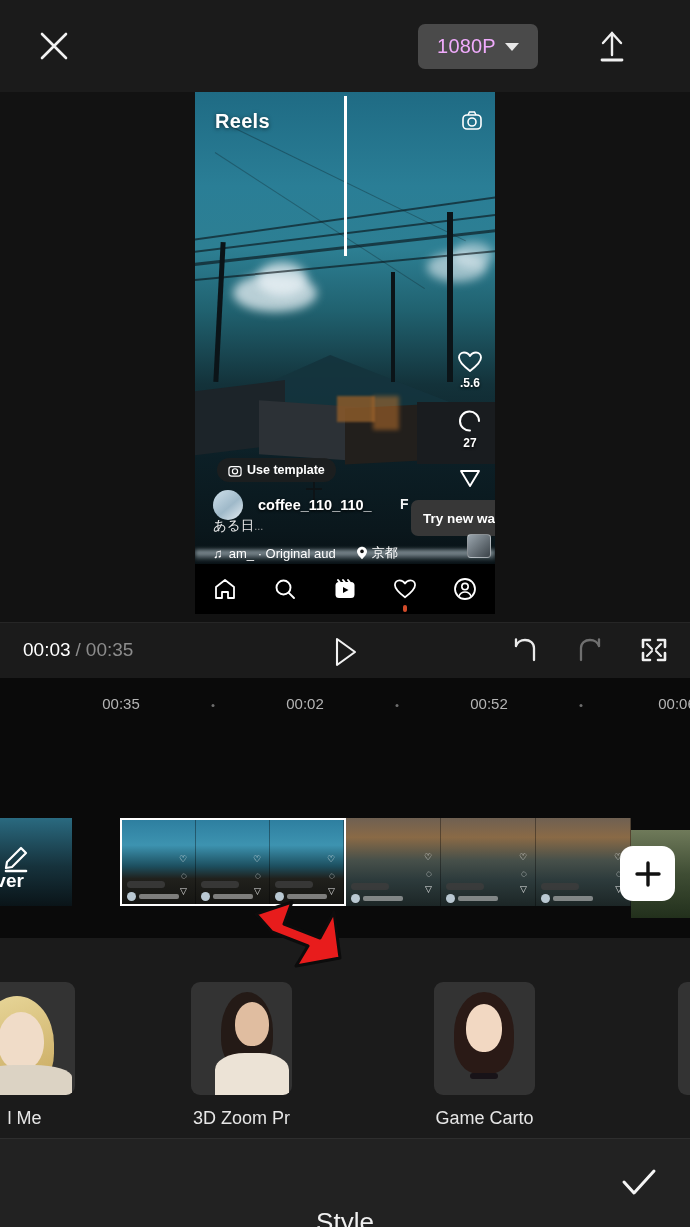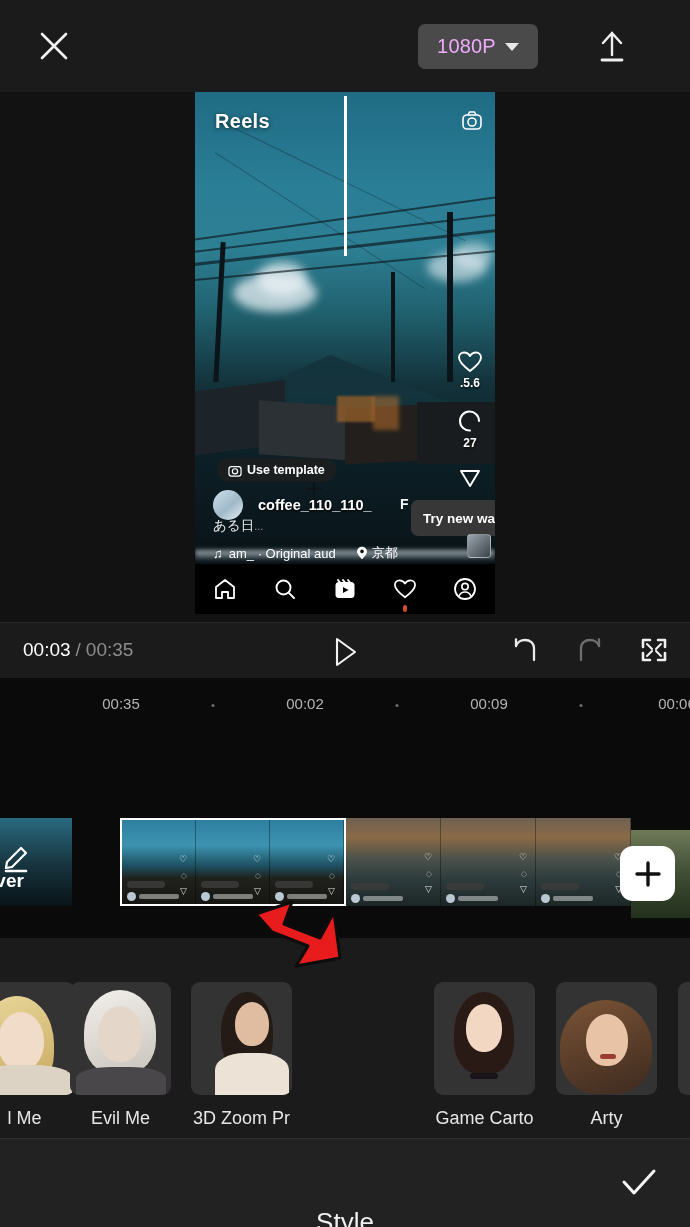--- a/index.html
+++ b/index.html
@@ -424,21 +424,21 @@
       </svg>
     </div>
   </div>
 
   <div class="timeline">
     <div class="ruler">
       <span class="rk" style="left:121px">00:35</span>
       <span class="rdot" style="left:213px"></span>
       <span class="rk" style="left:305px">00:02</span>
       <span class="rdot" style="left:397px"></span>
-      <span class="rk" style="left:489px">00:09</span>
+      <span class="rk" style="left:489px">00:52</span>
       <span class="rdot" style="left:581px"></span>
       <span class="rk" style="left:677px">00:06</span>
     </div>
 
     <div class="track">
 
       <div class="cover-clip">
         <svg class="cover-pen" width="34" height="34" viewBox="0 0 34 34">
           <path d="M5 22 L19 8 L24 13 L10 27 L4 28 Z" stroke="#fff" stroke-width="2.2" fill="none" stroke-linejoin="round"></path>
           <path d="M4 31 L24 31" stroke="#fff" stroke-width="2.6" stroke-linecap="round"></path>
@@ -528,56 +528,40 @@
 
     <div class="fx" style="left:-26px">
       <div class="thumb th-angel">
         <span class="hair" style="left:6px;top:14px;width:74px;height:96px;background:linear-gradient(160deg,#e8d79a,#c8a85e);"></span>
         <span class="face" style="left:24px;top:30px;width:46px;height:58px;background:#f0dcc8;"></span>
         <span class="body" style="left:2px;bottom:0;width:96px;height:30px;background:#dcd3c4;"></span>
       </div>
       <span class="cap">l Me</span>
     </div>
 
-    <div class="fx" style="left:70px">
-      <div class="thumb th-evil">
-        <span class="hair" style="left:14px;top:8px;width:72px;height:84px;background:linear-gradient(160deg,#f2f0ec,#c9c4bc);"></span>
-        <span class="face" style="left:28px;top:24px;width:44px;height:56px;background:#e4d6c8;"></span>
-        <span class="body" style="left:6px;bottom:0;width:90px;height:28px;background:#4a474a;"></span>
-      </div>
-      <span class="cap">Evil Me</span>
-    </div>
 
     <div class="fx" style="left:191px">
       <div class="thumb th-z3dp">
         <span class="hair" style="left:30px;top:10px;width:52px;height:78px;background:#241a16;"></span>
         <span class="face" style="left:44px;top:20px;width:34px;height:44px;background:#e0bda0;"></span>
         <span class="body" style="left:24px;bottom:0;width:74px;height:42px;background:#ece3d6;"></span>
       </div>
       <span class="cap">3D Zoom Pr</span>
     </div>
 
 
     <div class="fx" style="left:434px">
       <div class="thumb th-game">
         <span class="hair" style="left:20px;top:10px;width:60px;height:82px;background:#2a1a16;"></span>
         <span class="face" style="left:32px;top:22px;width:36px;height:48px;background:#f2d8c2;"></span>
         <span style="position:absolute;left:36px;bottom:16px;width:28px;height:6px;border-radius:3px;background:#181318;"></span>
       </div>
       <span class="cap">Game Carto</span>
     </div>
 
-    <div class="fx" style="left:556px">
-      <div class="thumb th-arty">
-        <span class="hair" style="left:4px;top:18px;width:92px;height:94px;background:linear-gradient(160deg,#7a5336,#3d2a1e);"></span>
-        <span class="face" style="left:30px;top:32px;width:42px;height:52px;background:#e8c3a6;"></span>
-        <span style="position:absolute;left:44px;bottom:36px;width:16px;height:5px;border-radius:3px;background:#9b3b33;"></span>
-      </div>
-      <span class="cap">Arty</span>
-    </div>
 
     <div class="fx" style="left:678px">
       <div class="thumb th-next"></div>
 
     </div>
   </div>
 
   <div class="bottombar">
     <div class="style-lbl">Style</div>
     <div class="check-btn">

